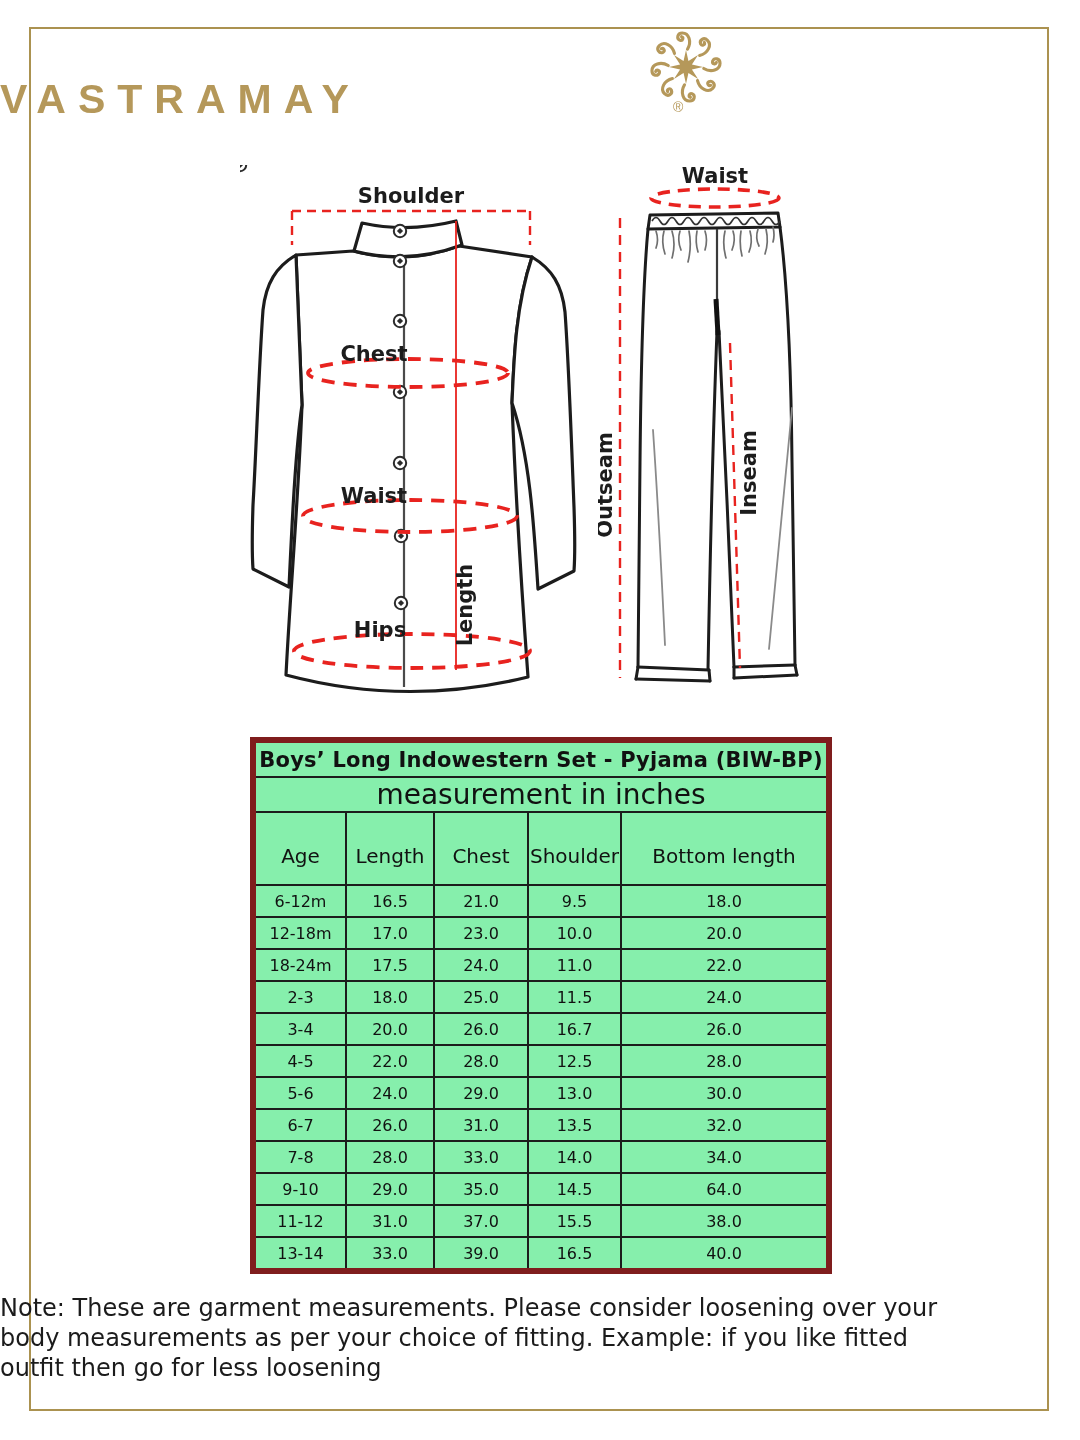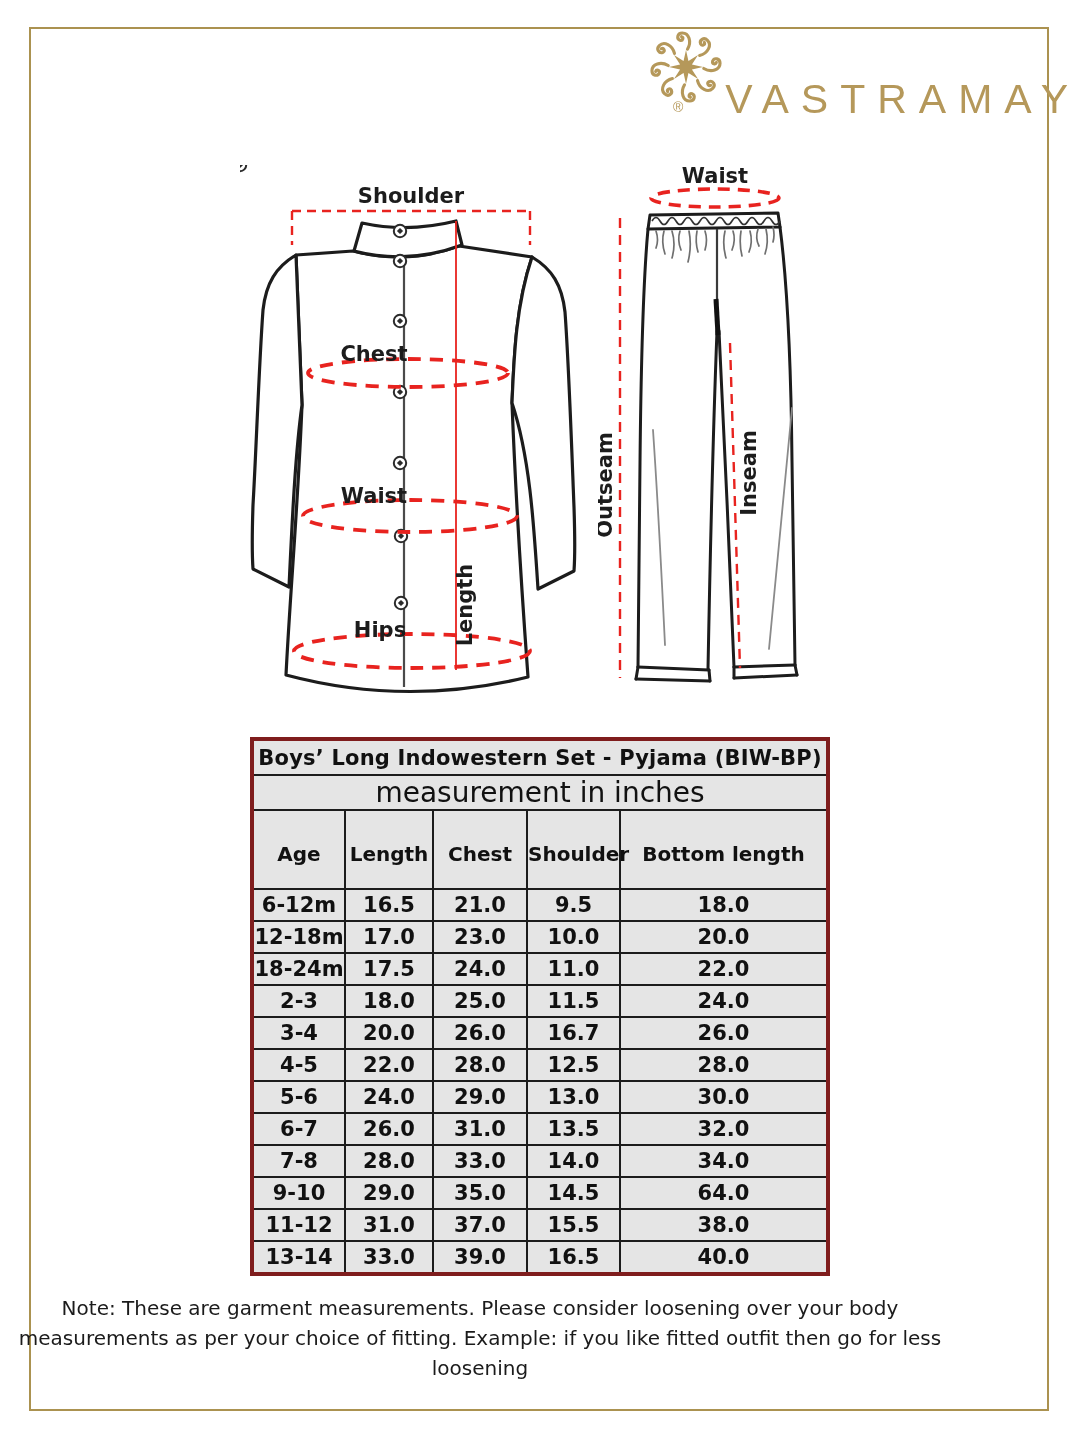--- a/index.html
+++ b/index.html
@@ -7,53 +7,53 @@
     position:relative; width:1080px; height:1440px; background:#ffffff;
     overflow:hidden; font-family:"DejaVu Sans", sans-serif;
   }
   .gold-frame {
     position:absolute; left:29px; top:27px; right:31px; bottom:29px;
     border:2px solid #ab9250; pointer-events:none;
   }
   
   .wordmark {
     position:absolute; left:0; top:76px; width:1080px; 
-    box-sizing:border-box; text-align:right;
+    box-sizing:border-box; text-align:left;
     font-family:"Liberation Sans", sans-serif;
-    font-size:41px; font-weight:400; letter-spacing:12px; color:#b5985a;
+    font-size:41px; font-weight:700; letter-spacing:12px; color:#b5985a;
     white-space:nowrap;
   }
   .reg-mark {
     position:absolute; left:673px; top:99px;
     font-family:"Liberation Sans", sans-serif;
     font-size:14px; color:#b5985a;
   }
   .mandala { position:absolute; left:649px; top:30px; width:74px; height:74px; }
   
   .kurta-svg  { position:absolute; left:240px; top:165px; width:340px; height:555px; }
   .pyjama-svg { position:absolute; left:598px; top:163px; width:280px; height:547px; }
   .diagram-label {
     font-family:"DejaVu Sans", sans-serif; font-size:21px; font-weight:600;
     fill:#1c1c1c;
   }
   
   .size-table {
     position:absolute; left:250px; top:737px; width:578px;
-    border-collapse:collapse; table-layout:fixed; background:#e5e5e5;
-    border:4px solid #7f1d1d; color:#111111;
+    border-collapse:collapse; table-layout:fixed; background:#86efac;
+    border:6px solid #7f1d1d; color:#111111;
   }
   .size-table td, .size-table th { border:2px solid #1c1c1c; text-align:center; padding:0; }
   .size-table .title-cell   { font-size:21px; font-weight:bold; height:33px; letter-spacing:0.2px; }
   .size-table .subtitle-cell{ font-size:28px; font-weight:normal; height:31px; }
-  .size-table th { font-size:20px; font-weight:bold; height:55px; vertical-align:bottom; padding-bottom:22px;margin-top:16px; }
-  .size-table tbody td { font-size:21px; font-weight:bold; height:30px; }
+  .size-table th { font-size:20px; font-weight:normal; height:55px; vertical-align:bottom; padding-bottom:16px;margin-top:16px; }
+  .size-table tbody td { font-size:16px; font-weight:normal; height:30px; }
   
   .note {
-    position:absolute; left:0; top:1293px; width:960px; text-align:center;
-    font-size:20px; line-height:30px; color:#1b1b1b;
+    position:absolute; left:0; top:1293px; width:960px; text-align:left;
+    font-size:24px; line-height:30px; color:#1b1b1b;
   }
   .note-inner { display:inline-block; max-width:985px; }
 </style>
 </head>
 <body>
 
 <div class="page">
 
   <div class="gold-frame"></div>
 

